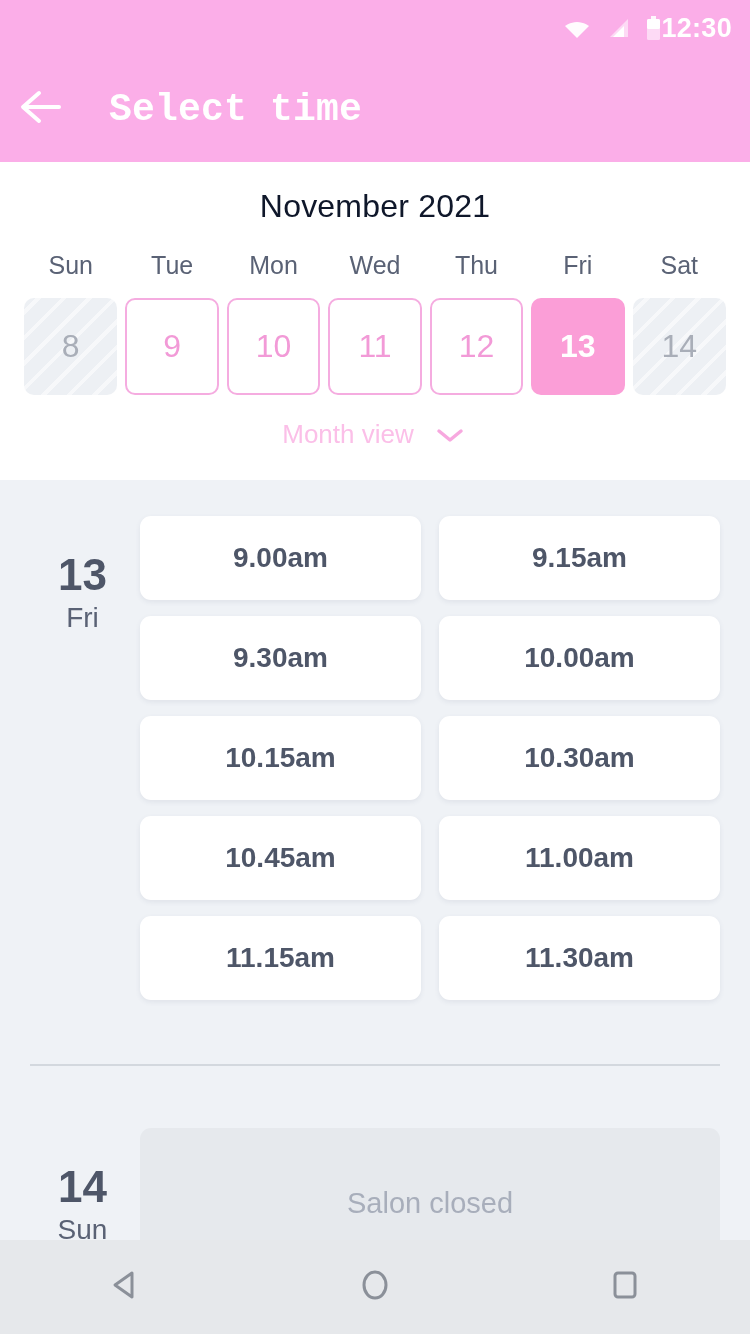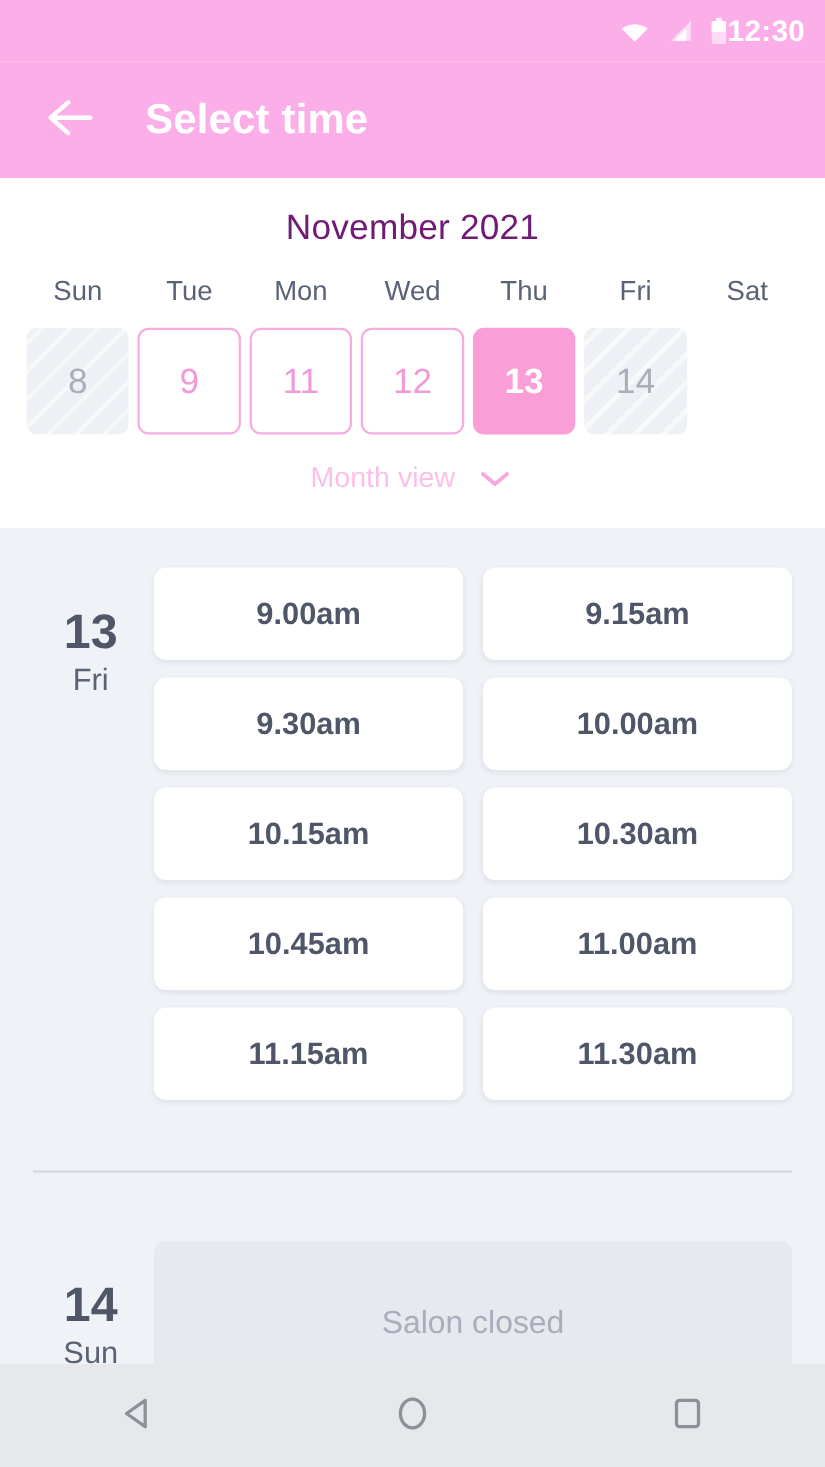--- a/index.html
+++ b/index.html
@@ -31,42 +31,43 @@
   .sb-time {
     color: #ffffff; font-size: 27px; font-weight: bold;
     letter-spacing: .3px; line-height: 1;
   }
 
   
   .appbar {
     height: 106px;
     background: #fbaee8;
     display: flex; align-items: center;
-    padding-left: 38px; gap: 42px;
+    padding-left: 15px; gap: 42px;
     flex: 0 0 auto;
+    font-family: Liberation Mono, monospace;
   }
   .back-btn {
     width: 52px; height: 52px;
     display: flex; align-items: center; justify-content: center;
     cursor: pointer;
   }
   .appbar-title {
     color: #ffffff; font-size: 38px; font-weight: bold;
     letter-spacing: .2px;
   }
 
   
   .calendar {
     background: #ffffff;
     flex: 0 0 auto;
     padding-top: 26px;
   }
   .cal-month {
     text-align: center;
-    color: #701a75;
+    color: #0f172a;
     font-size: 32px;
     letter-spacing: .2px;
     padding-bottom: 26px;
   }
   .cal-dow, .cal-dates {
     display: grid;
     grid-template-columns: repeat(7, 1fr);
     padding: 0 20px;
   }
   .cal-dow > div {
@@ -223,20 +224,21 @@
       <div>Mon</div>
       <div>Wed</div>
       <div>Thu</div>
       <div>Fri</div>
       <div>Sat</div>
     </div>
 
     <div class="cal-dates">
       <div class="cal-cell disabled">8</div>
       <div class="cal-cell enabled">9</div>
+      <div class="cal-cell enabled">10</div>
       <div class="cal-cell enabled">11</div>
       <div class="cal-cell enabled">12</div>
       <div class="cal-cell selected">13</div>
       <div class="cal-cell disabled">14</div>
     </div>
 
     <div class="month-view-row">
       <span class="month-view-label">Month view</span>
       <span>
         <svg class="chev" viewBox="0 0 28 16">

